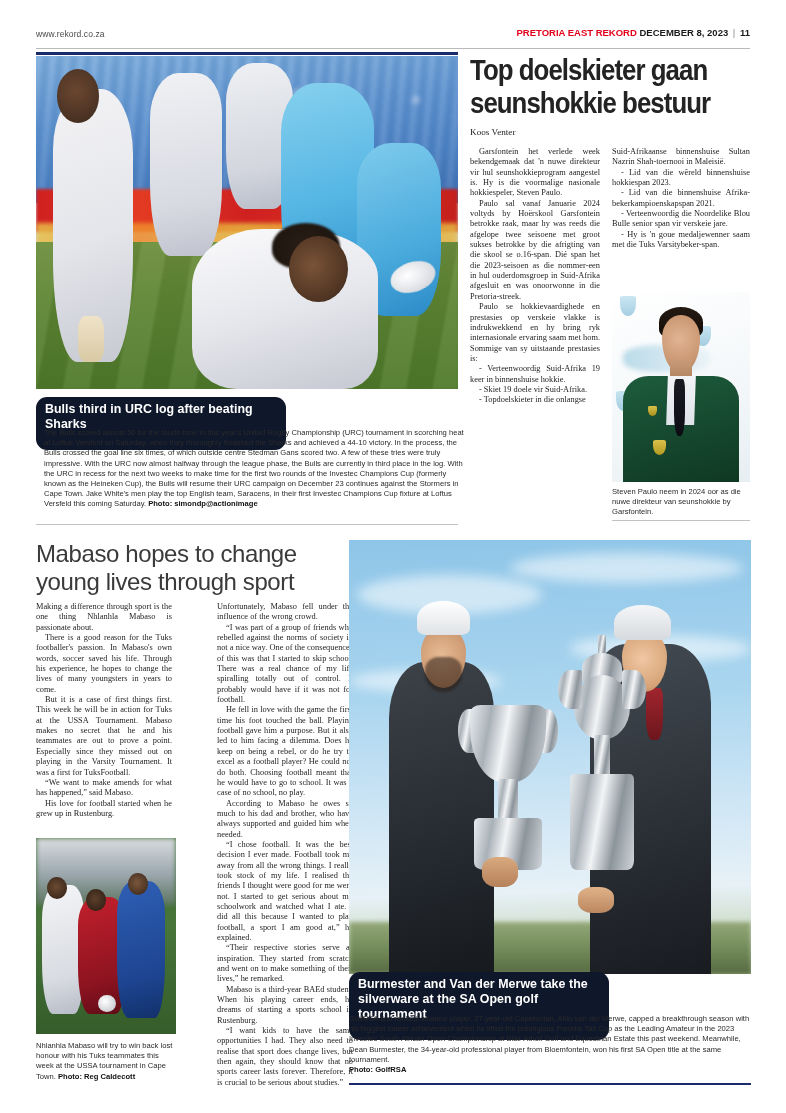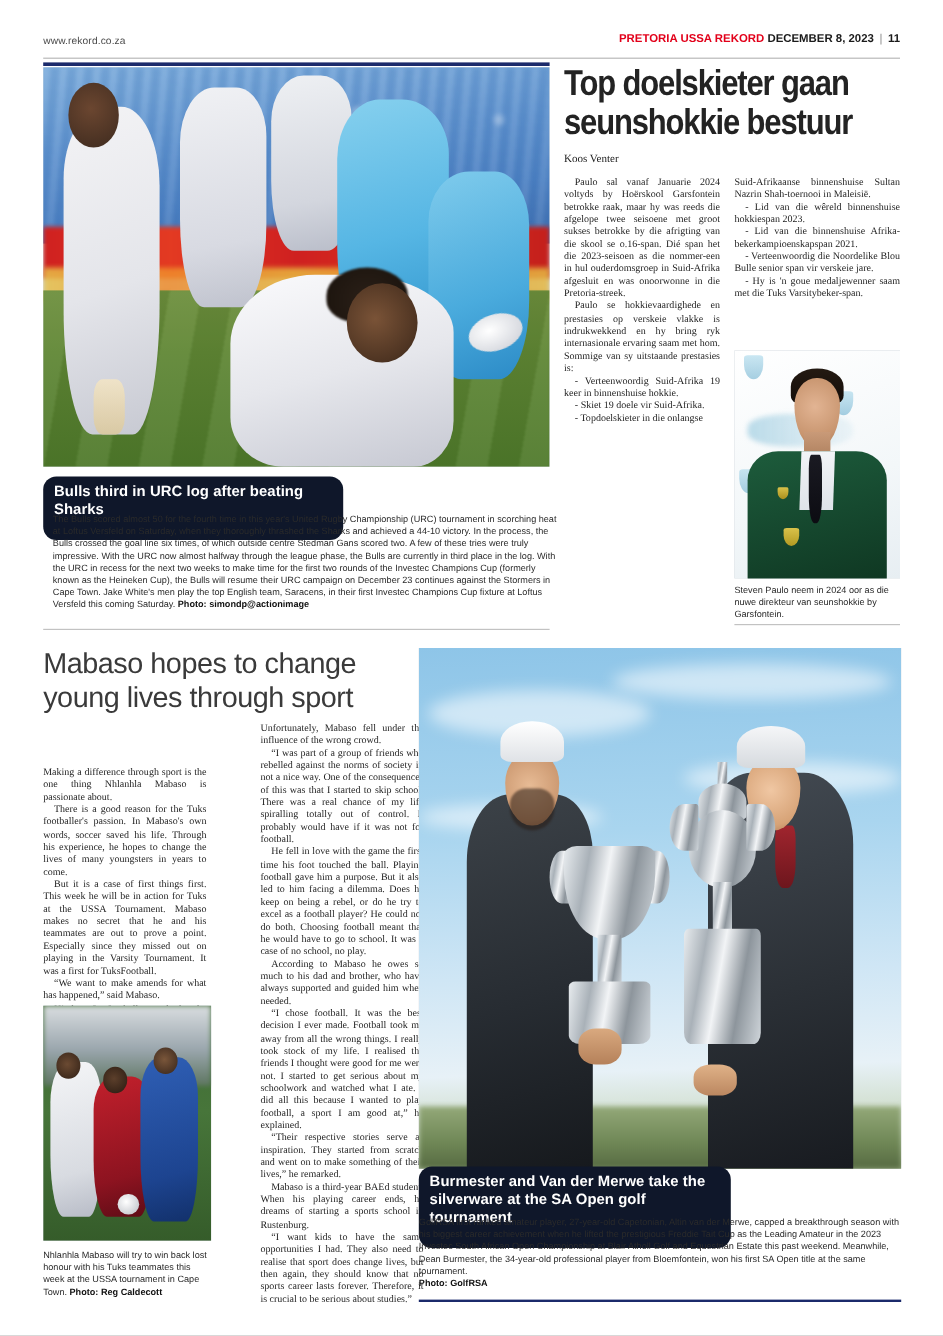--- a/index.html
+++ b/index.html
@@ -410,21 +410,21 @@
   }
 </style>
 </head>
 <body>
 
 <div id="page">
 
   <div id="masthead">
     <div class="mh-url">www.rekord.co.za</div>
     <div class="mh-right">
-      <span class="mh-pub">PRETORIA USSA REKORD</span>
+      <span class="mh-pub">PRETORIA EAST REKORD</span>
       <span class="mh-date">DECEMBER 8, 2023</span>
       <span class="mh-sep">|</span>
       <span class="mh-page">11</span>
     </div>
   </div>
   <div id="masthead-rule" class="hairline"></div>
 
   <div style="position:absolute;left:36px;top:52px;width:422px;height:3px;" class="navyrule"></div>
 
   <div id="photo-rugby" class="photo">
@@ -457,20 +457,21 @@
 
   <h1 style="position:absolute;left:470px;top:53px;width:286px;
              font-family:'Liberation Sans',sans-serif;font-weight:bold;
              font-size:30px;line-height:33px;letter-spacing:-1.1px;color:#232323;
              transform:scaleX(.86);transform-origin:left top;">Top doelskieter gaan seunshokkie bestuur</h1>
 
   <div style="position:absolute;left:470px;top:127px;width:120px;
               font-family:'Liberation Serif',serif;font-size:9.2px;color:#1d1d1d;">Koos Venter</div>
 
   <div class="bodytext" id="afr-col1" style="position:absolute;left:470px;top:147px;width:130px;height:380px;">
+      <p>Garsfontein het verlede week bekendgemaak dat 'n nuwe direkteur vir hul seunshokkieprogram aangestel is. Hy is die voormalige nasionale hokkiespeler, Steven Paulo.</p>
       <p>Paulo sal vanaf Januarie 2024 voltyds by Hoërskool Garsfontein betrokke raak, maar hy was reeds die afgelope twee seisoene met groot sukses betrokke by die afrigting van die skool se o.16-span. Dié span het die 2023-seisoen as die nommer-een in hul ouderdomsgroep in Suid-Afrika afgesluit en was onoorwonne in die Pretoria-streek.</p>
       <p>Paulo se hokkievaardighede en prestasies op verskeie vlakke is indrukwekkend en hy bring ryk internasionale ervaring saam met hom. Sommige van sy uitstaande prestasies is:</p>
       <p>- Verteenwoordig Suid-Afrika 19 keer in binnenshuise hokkie.</p>
       <p>- Skiet 19 doele vir Suid-Afrika.</p>
       <p>- Topdoelskieter in die onlangse</p>
     </div>
 
   <div class="bodytext" id="afr-col2" style="position:absolute;left:612px;top:147px;width:138px;height:140px;">
       <p class="noindent">Suid-Afrikaanse binnenshuise Sultan Nazrin Shah-toernooi in Maleisië.</p>
       <p>- Lid van die wêreld binnenshuise hokkiespan 2023.</p>
@@ -498,21 +499,21 @@
 
   <div class="caption" style="position:absolute;left:612px;top:487px;width:138px;">Steven Paulo neem in 2024 oor as die nuwe direkteur van seunshokkie by Garsfontein.</div>
 
   <div style="position:absolute;left:36px;top:524px;width:422px;height:1px;" class="hairline"></div>
   <div style="position:absolute;left:612px;top:520px;width:138px;height:1px;" class="hairline"></div>
 
   <h2 style="position:absolute;left:36px;top:540px;width:300px;
              font-family:'Liberation Sans',sans-serif;font-weight:normal;
              font-size:24px;line-height:28px;letter-spacing:-.4px;color:#3a3a3a;">Mabaso hopes to change young lives through sport</h2>
 
-  <div class="bodytext" id="mab-col1" style="position:absolute;left:36px;top:602px;width:136px;height:230px;margin-top:37px;">
+  <div class="bodytext" id="mab-col1" style="position:absolute;left:36px;top:602px;width:136px;height:230px;">
       <p class="noindent">Making a difference through sport is the one thing Nhlanhla Mabaso is passionate about.</p>
       <p>There is a good reason for the Tuks footballer's passion. In Mabaso's own words, soccer saved his life. Through his experience, he hopes to change the lives of many youngsters in years to come.</p>
       <p>But it is a case of first things first. This week he will be in action for Tuks at the USSA Tournament. Mabaso makes no secret that he and his teammates are out to prove a point. Especially since they missed out on playing in the Varsity Tournament. It was a first for TuksFootball.</p>
       <p>“We want to make amends for what has happened,” said Mabaso.</p>
       <p>His love for football started when he grew up in Rustenburg.</p>
     </div>
 
   <div class="bodytext" id="mab-col2" style="position:absolute;left:187px;top:602px;width:136px;height:486px;margin-left:30px;">
       <p class="noindent">Unfortunately, Mabaso fell under the influence of the wrong crowd.</p>
       <p>“I was part of a group of friends who rebelled against the norms of society in not a nice way. One of the consequences of this was that I started to skip school. There was a real chance of my life spiralling totally out of control. It probably would have if it was not for football.</p>

